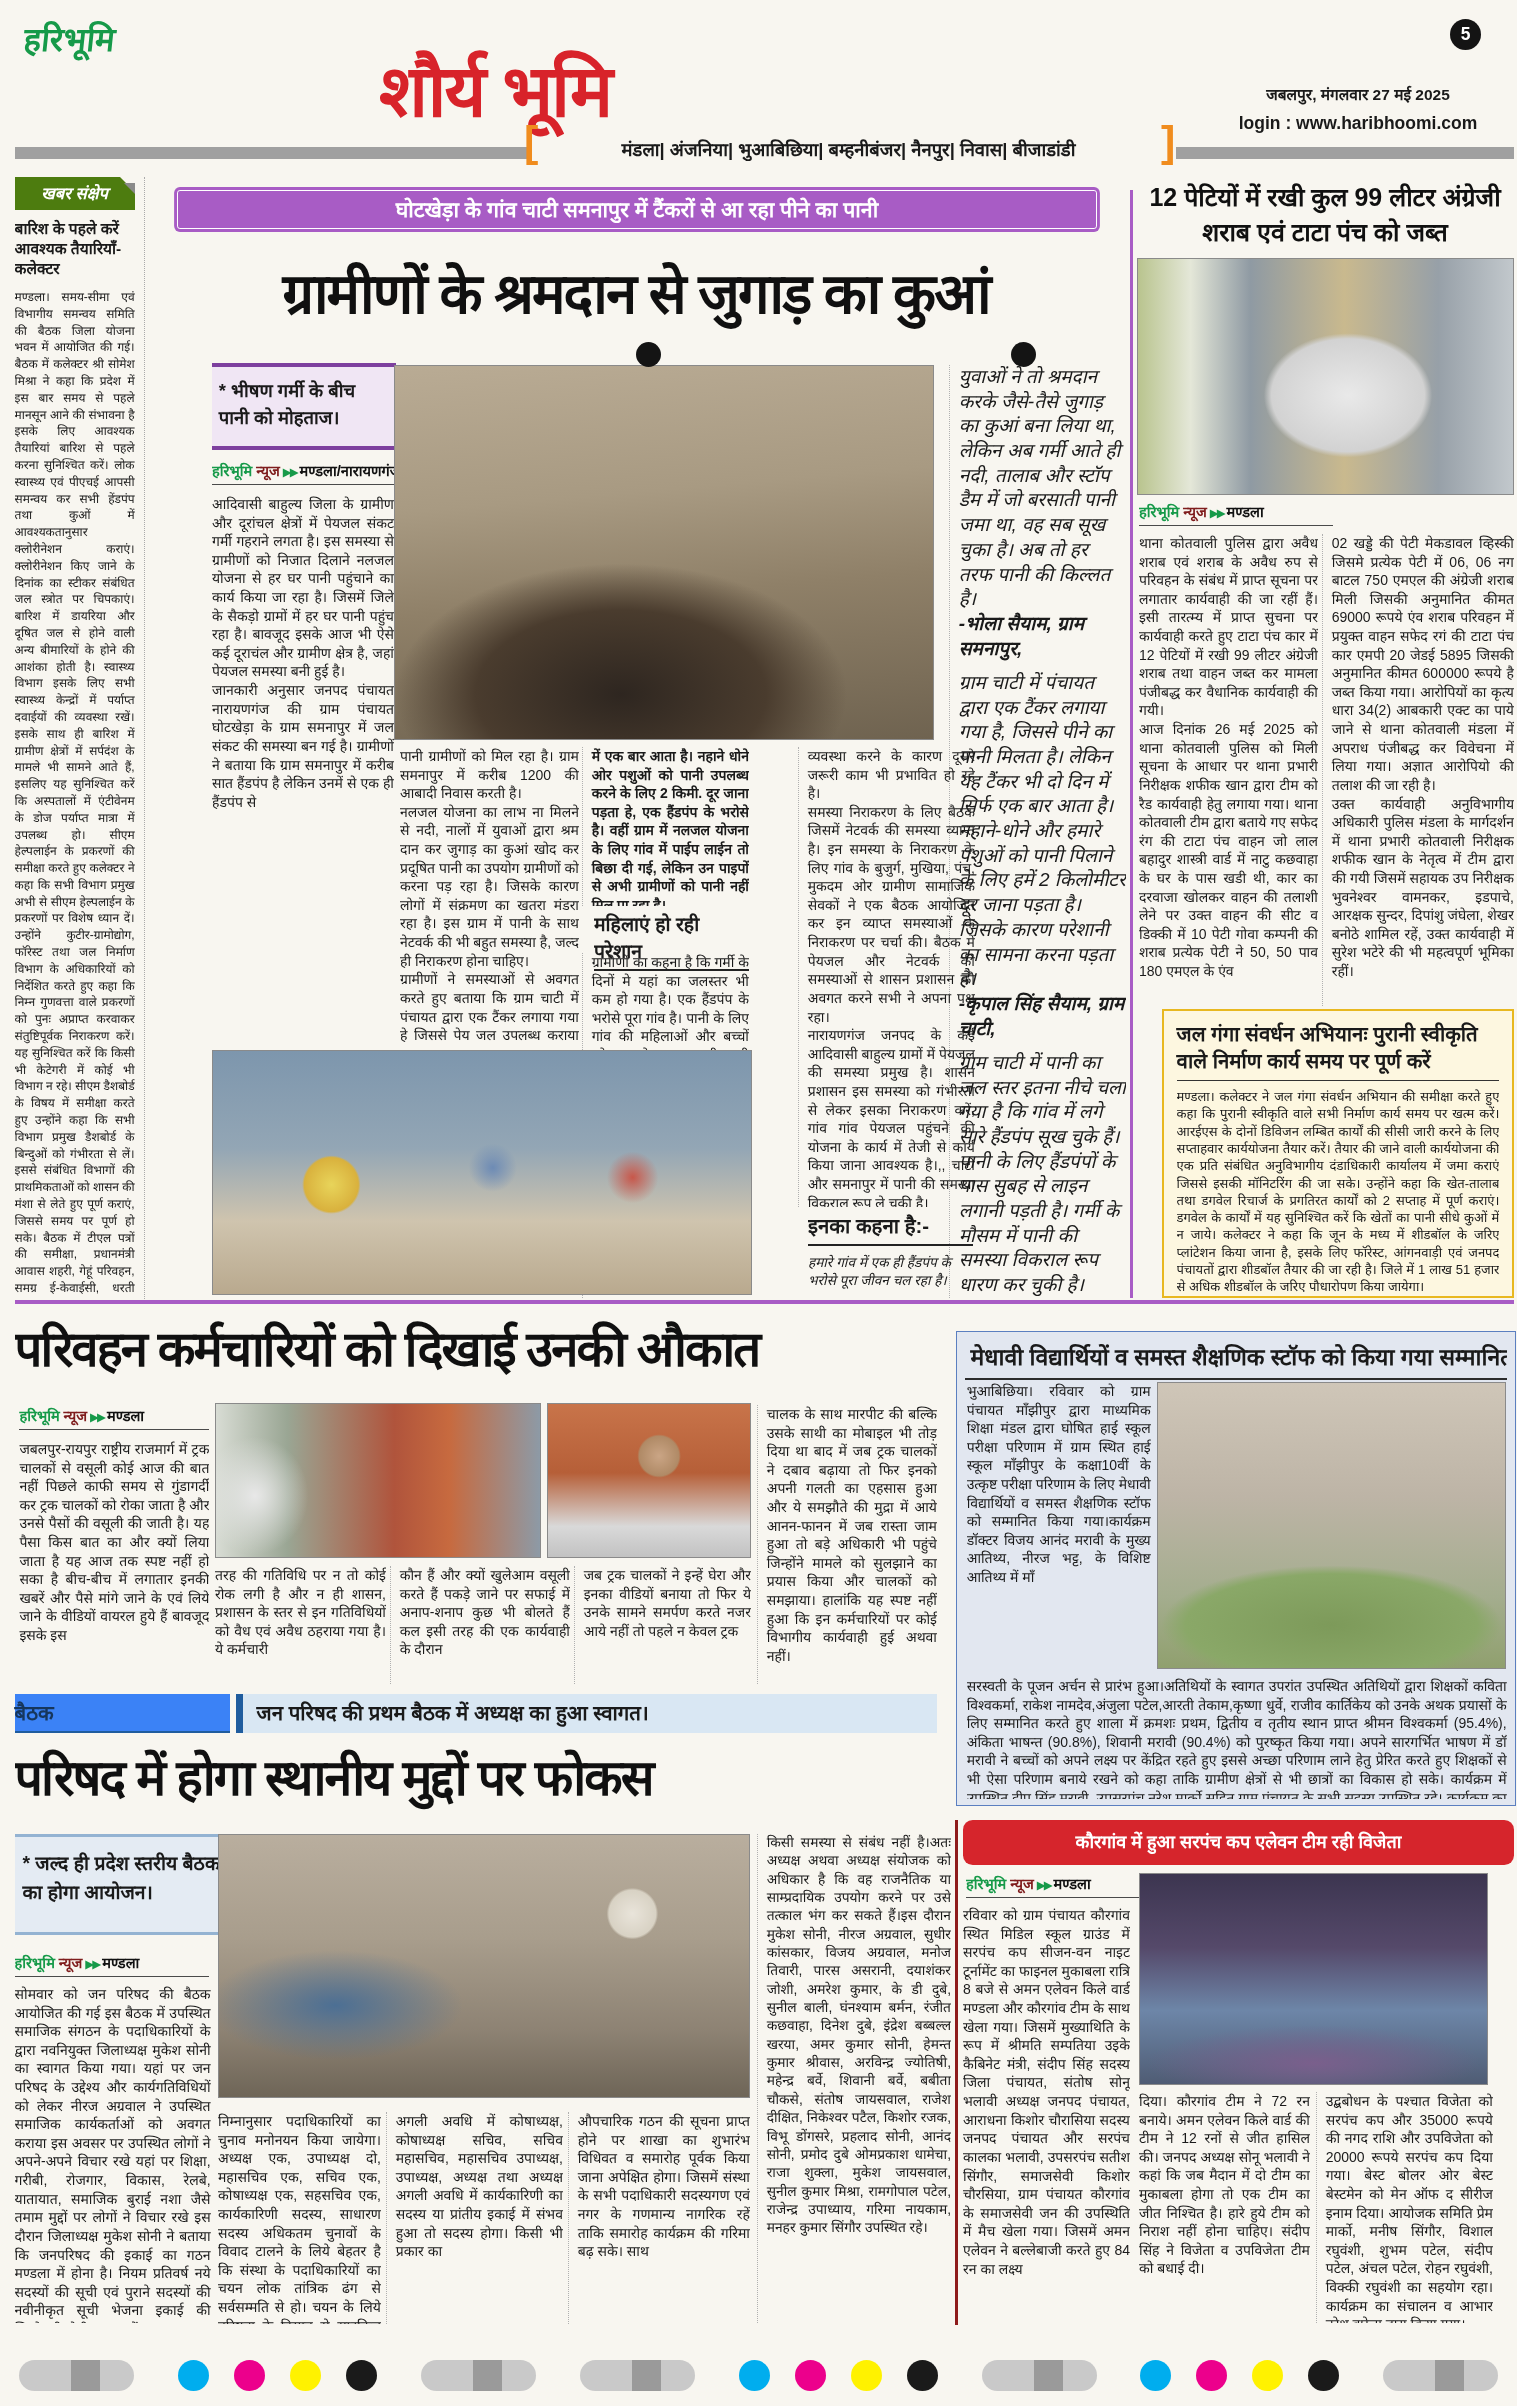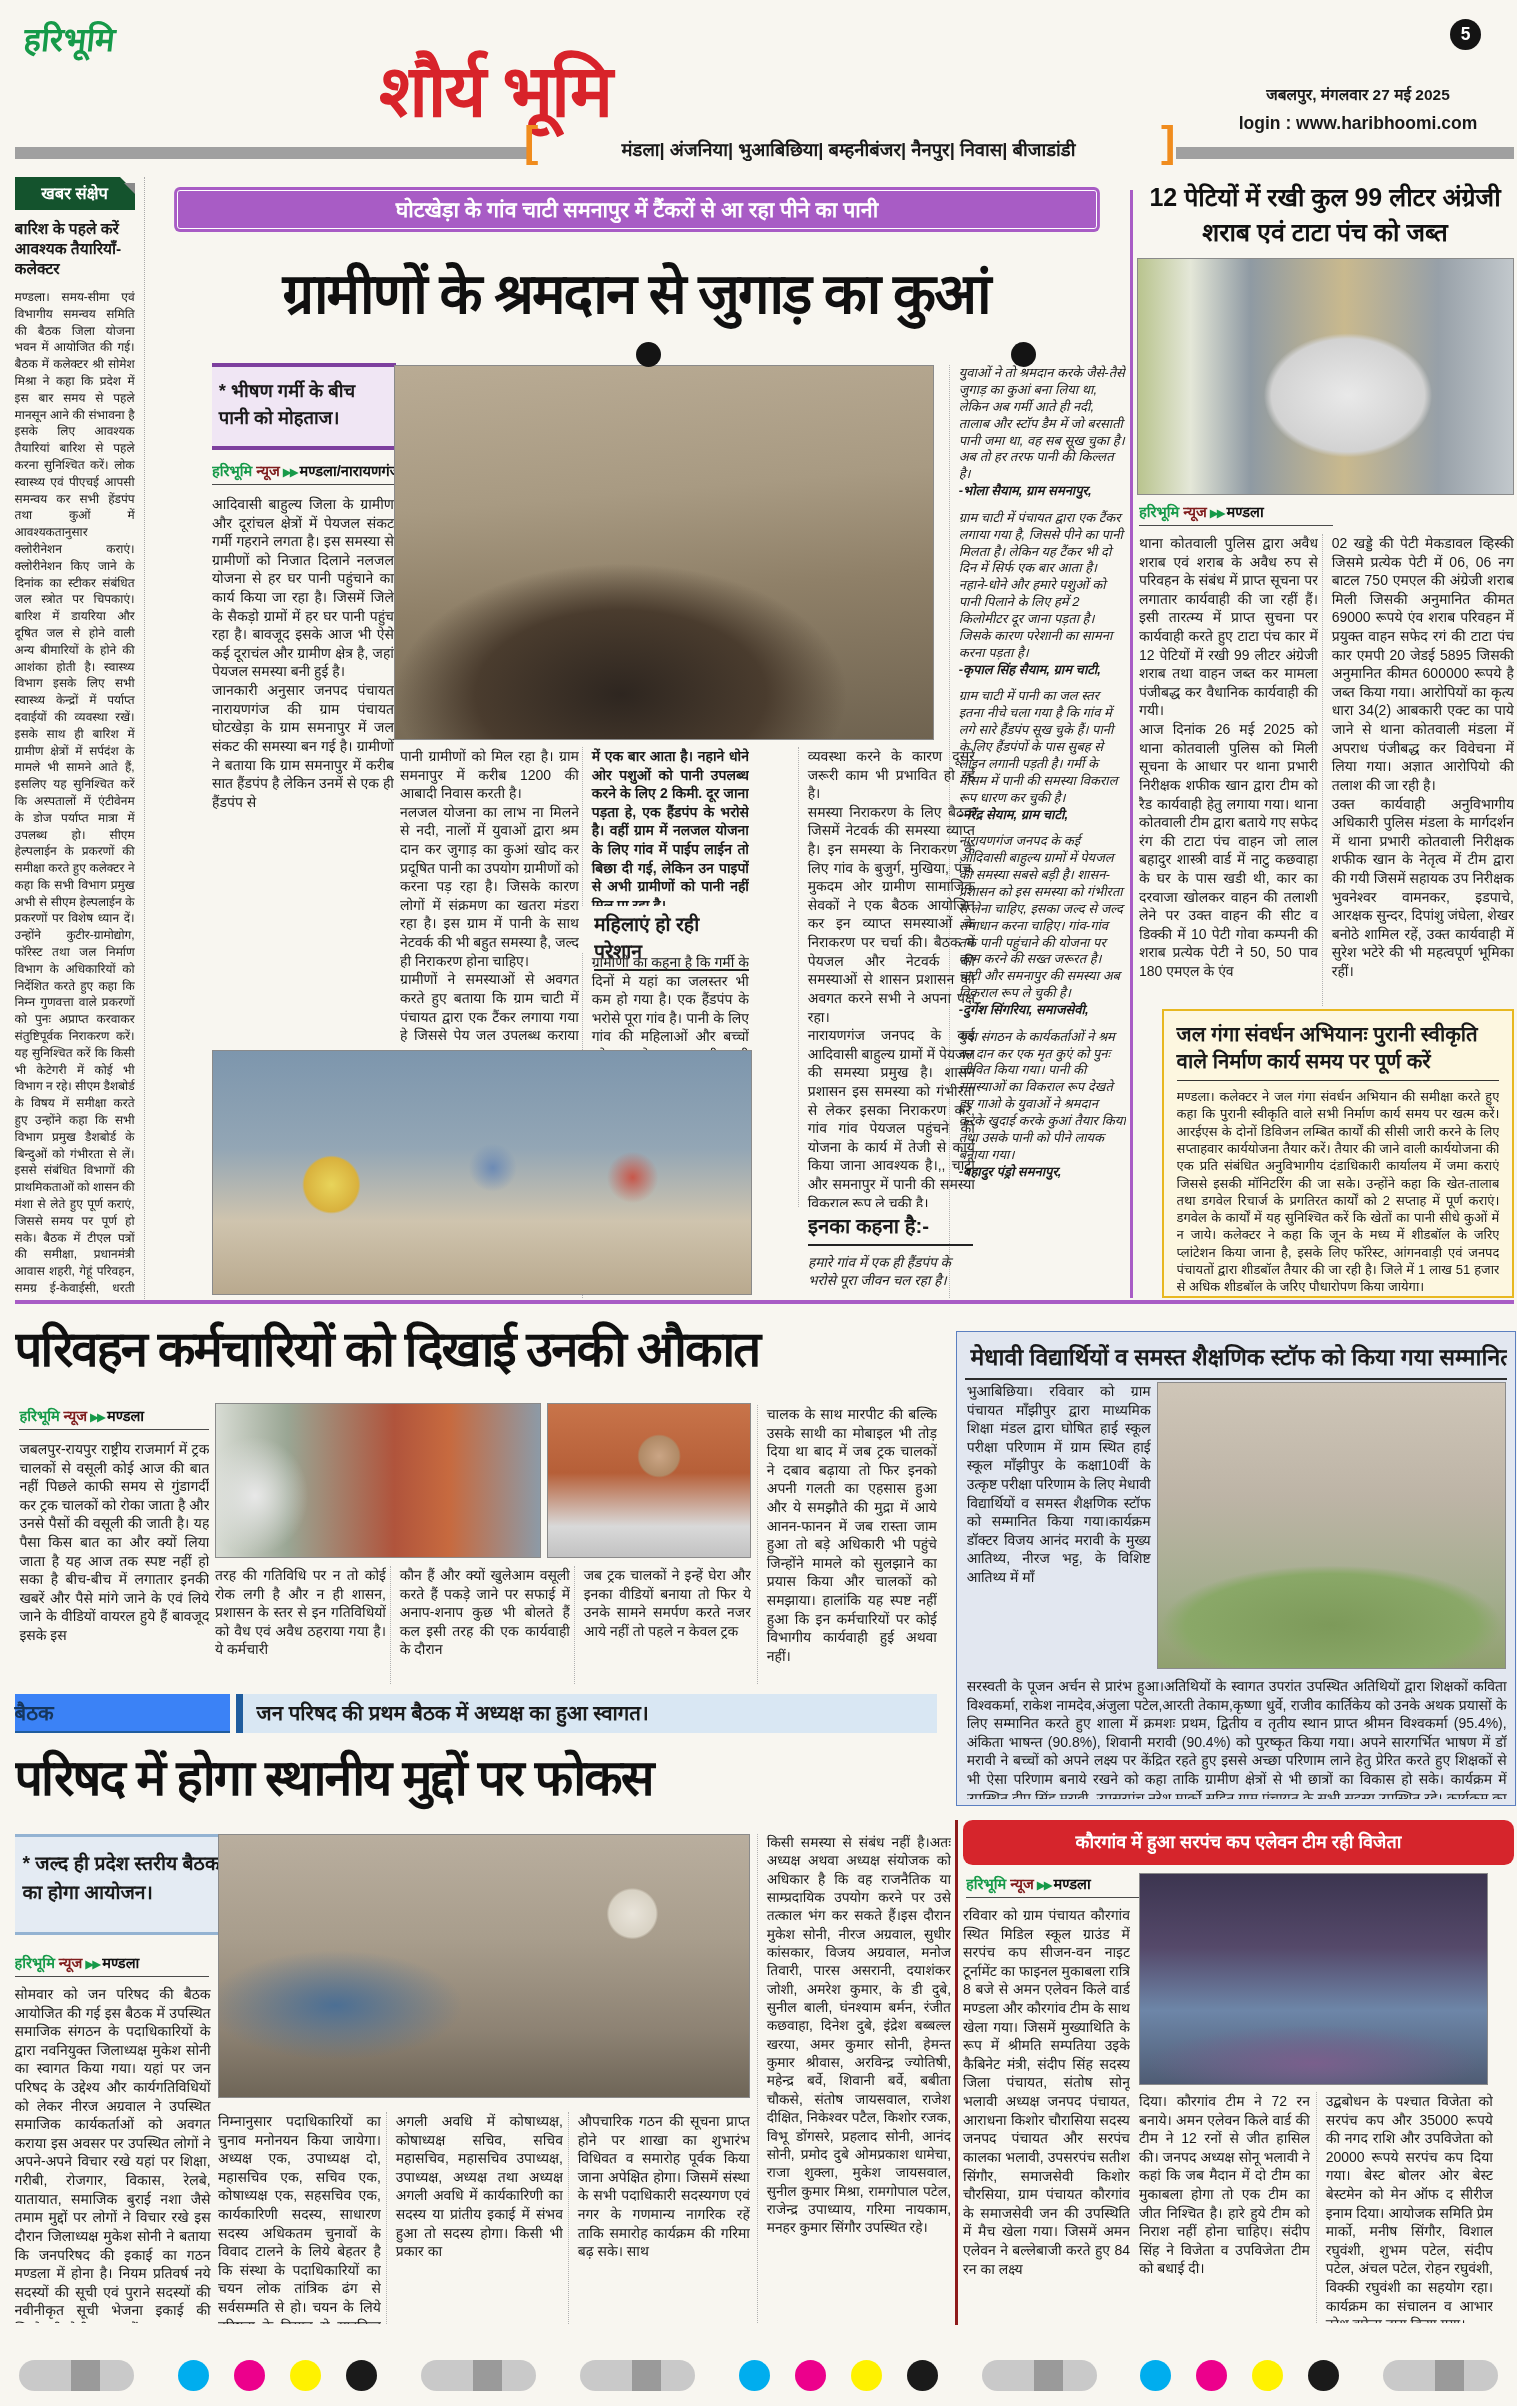--- a/index.html
+++ b/index.html
@@ -16,21 +16,21 @@
   .byl-brand{color:#169a49;}
   .byl-news{color:#7f1d1d;margin-left:3.9px;}
   .byl-arrows{color:#169a49;font-size:11.6px;letter-spacing:-1.9px;margin:0 2.9px;}
   .byl-place{color:#111;}
   .headline{font-weight:800;color:#101010;overflow:hidden;}
   .sec-head{font-size:19.4px;font-weight:800;border-bottom:2.4px solid #222;padding-bottom:4.9px;overflow:hidden;}
   .quote-block{margin-bottom:9.7px;}
   .quote-text{font-style:italic;}
   .quote-author{font-style:italic;font-weight:bold;}
   .vdiv{border-left:1.9px dotted #b0b0b0;padding-left:8.7px;}
-  .brief-banner{background:#14532d;color:#fff;font-weight:800;font-size:16.5px;line-height:33px;text-align:center;}
+  .brief-banner{background:#4d7c0f;color:#fff;font-weight:800;font-size:16.5px;line-height:33px;text-align:center;font-style:italic;}
   .fold{position:absolute;right:0;top:0;width:0;height:0;
         border-top:15.5px solid #f8f6f0;border-left:15.5px solid transparent;}
   .fold2{position:absolute;right:0;top:5.8px;width:0;height:0;
         border-top:11.6px solid #8a8a8a;border-left:11.6px solid transparent;}
   .kicker-banner{background:#a85cc5;color:#ffffff;font-weight:800;font-size:21.3px;text-align:center;
         border:1.9px solid #ffffff;box-shadow:0 0 0 2.9px #a85cc5;border-radius:2.9px;}
   .sub-box{background:#f0e6f4;border-top:4.9px solid #7d3f9e;border-bottom:4.9px solid #7d3f9e;
         font-weight:800;font-size:18.4px;line-height:1.5;padding:9.7px 6.8px;overflow:hidden;}
   .sub-box-blue{background:#e4ebf3;border-top:3.9px solid #94b3d2;border-bottom:3.9px solid #94b3d2;
         font-weight:800;font-size:19.4px;line-height:1.5;padding:11.6px 7.8px;overflow:hidden;}
@@ -87,21 +87,21 @@
   </div>
   <div class="abs body-txt pre" style="left:212px;top:495px;width:182px;height:551px;">आदिवासी बाहुल्य जिला के ग्रामीण और दूरांचल क्षेत्रों में पेयजल संकट गर्मी गहराने लगता है। इस समस्या से ग्रामीणों को निजात दिलाने नलजल योजना से हर घर पानी पहुंचाने का कार्य किया जा रहा है। जिसमें जिले के सैकड़ो ग्रामों में हर घर पानी पहुंच रहा है। बावजूद इसके आज भी ऐसे कई दूराचंल और ग्रामीण क्षेत्र है, जहां पेयजल समस्या बनी हुई है।
        जानकारी अनुसार जनपद पंचायत नारायणगंज की ग्राम पंचायत घोटखेड़ा के ग्राम समनापुर में जल संकट की समस्या बन गई है। ग्रामीणों ने बताया कि ग्राम समनापुर में करीब सात हैंडपंप है लेकिन उनमें से एक ही हैंडपंप से</div>
 
   <div class="abs photo" style="left:394px;top:365px;width:540px;height:375px;background:
        radial-gradient(ellipse 60% 50% at 42% 88%, #2e2620 0%, #4a3c2e 45%, transparent 70%),
        linear-gradient(175deg,#b9ab94 0%,#a89a82 35%,#8f8068 60%,#6f6350 100%);"></div>
   <div class="abs reg-dot" style="left:636px;top:342px;"></div>
   <div class="abs reg-dot" style="left:1011px;top:342px;"></div>
 
-  <div class="abs vdiv" style="left:949px;top:365px;width:177px;height:933px;font-size:13px;line-height:1.3;overflow:hidden;">
+  <div class="abs vdiv" style="left:949px;top:365px;width:177px;height:933px;font-size:19px;line-height:1.3;overflow:hidden;">
     <div class="quote-block">
       <div class="quote-text">युवाओं ने तो श्रमदान करके जैसे-तैसे जुगाड़ का कुआं बना लिया था, लेकिन अब गर्मी आते ही नदी, तालाब और स्टॉप डैम में जो बरसाती पानी जमा था, वह सब सूख चुका है। अब तो हर तरफ पानी की किल्लत है।</div>
       <div class="quote-author">-भोला सैयाम, ग्राम समनापुर,</div>
     </div>
     <div class="quote-block">
       <div class="quote-text">ग्राम चाटी में पंचायत द्वारा एक टैंकर लगाया गया है, जिससे पीने का पानी मिलता है। लेकिन यह टैंकर भी दो दिन में सिर्फ एक बार आता है। नहाने-धोने और हमारे पशुओं को पानी पिलाने के लिए हमें 2 किलोमीटर दूर जाना पड़ता है। जिसके कारण परेशानी का सामना करना पड़ता है।</div>
       <div class="quote-author">-कृपाल सिंह सैयाम, ग्राम चाटी,</div>
     </div>
     <div class="quote-block">
       <div class="quote-text">ग्राम चाटी में पानी का जल स्तर इतना नीचे चला गया है कि गांव में लगे सारे हैंडपंप सूख चुके हैं। पानी के लिए हैंडपंपों के पास सुबह से लाइन लगानी पड़ती है। गर्मी के मौसम में पानी की समस्या विकराल रूप धारण कर चुकी है।</div>

